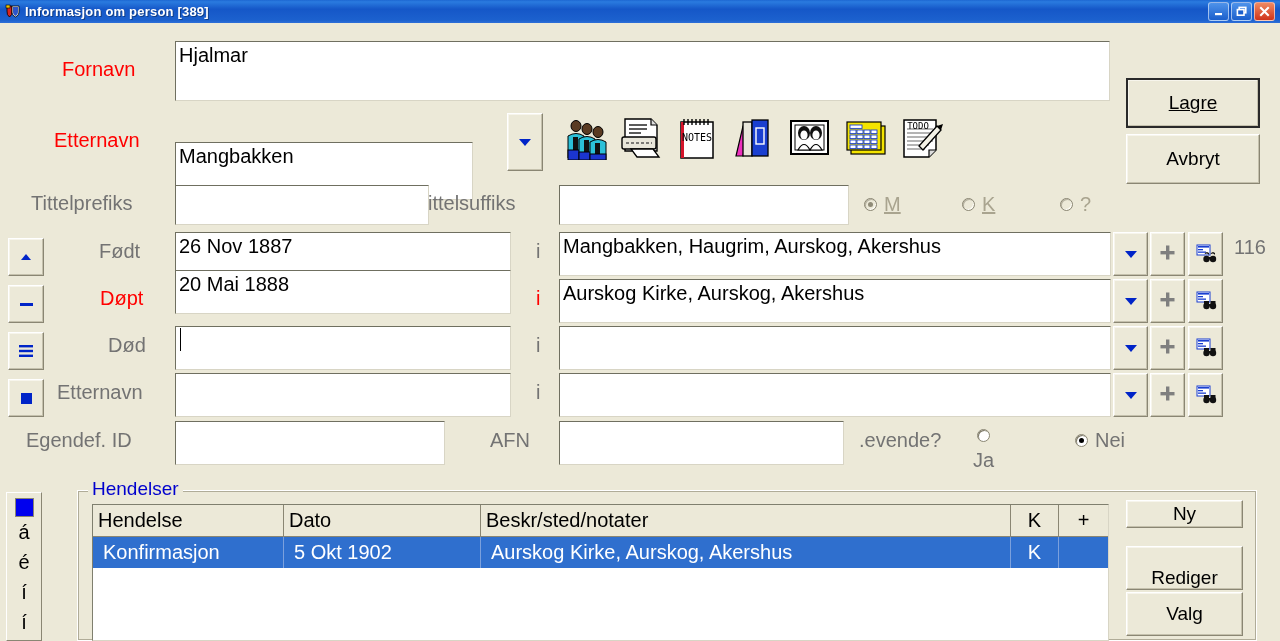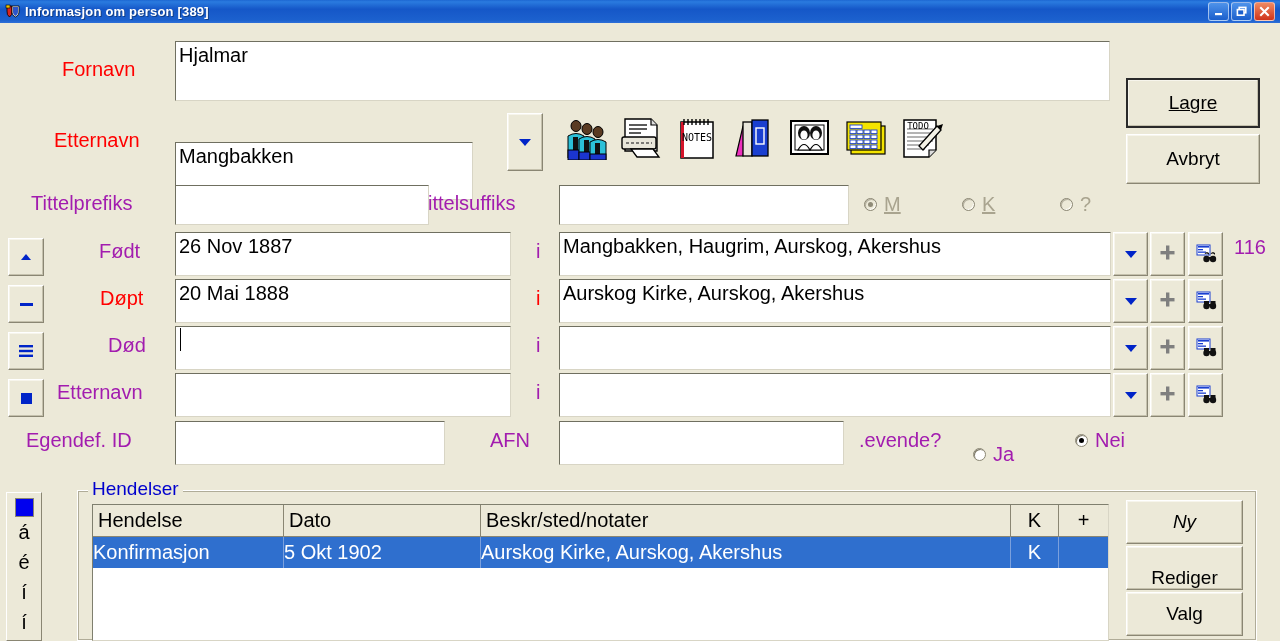--- a/index.html
+++ b/index.html
@@ -39,21 +39,21 @@
     border: 1px solid rgba(255,255,255,0.55);
     display: flex; align-items: center; justify-content: center;
     color: #fff; font-size: 11px; font-weight: bold;
     background: linear-gradient(to bottom, #4e93ea, #1b5fcc);
   }
   .tbtn.close { background: linear-gradient(to bottom, #f08a62, #d0331a); }
   .tbtn svg { display: block; }
 
   
   .label {
-    font-size: 20px; color: #a21caf; white-space: nowrap;
+    font-size: 20px; color: #737373; white-space: nowrap;
   }
   .label.red { color: #ff0000; }
   .label.gray { color: #a9a48f; }
 
   .field {
     background: #ffffff;
     border: 1px solid #7f7f6e;
     border-top-color: #6f6f60;
     border-left-color: #6f6f60;
     border-right-color: #d8d5c5;
@@ -143,21 +143,21 @@
   .grid-head > div {
     border-right: 1px solid #8a8673;
     border-bottom: 1px solid #8a8673;
     font-size: 20px; display: flex; align-items: center;
     padding-left: 5px; overflow: hidden; white-space: nowrap;
   }
   .grid-row { display: flex; height: 31px; }
   .grid-row > div {
     border-right: 1px solid #b8b4a2;
     font-size: 20px; display: flex; align-items: center;
-    padding-left: 0; overflow: hidden; white-space: nowrap;
+    padding-left: 10px; overflow: hidden; white-space: nowrap;
   }
   .grid-row.sel { background: #2f6fce; color: #ffffff; }
   .grid-row.sel > div { border-right-color: #7ba0dd; }
 
   
   .accent-strip {
     position: absolute; left: 6px; top: 492px; width: 36px; height: 149px;
     background: #ece9d8;
     border: 1px solid #8a8673;
     border-left-color: #ffffff; border-top-color: #ffffff;
@@ -418,21 +418,21 @@
         <path d="M14 9 l2 -1 2 1 0 3 a2.4 2.4 0 1 0 -4.8 0 Z" fill="#111" transform="translate(2,0)"></path>
         <circle cx="11.5" cy="15" r="3.2" fill="#111"></circle>
         <circle cx="18" cy="15" r="3.2" fill="#111"></circle>
         <rect x="13" y="13" width="4" height="2.4" fill="#111"></rect>
       </svg>
     </span>
   </div>
   <div class="label" style="position:absolute; left:1234px; top:236px;">116</div>
 
   <div class="label red" style="position:absolute; left:100px; top:287px;">Døpt</div>
-  <div class="field" style="left:175px; top:279px; width:336px; height:44px; position:absolute;">
+  <div class="field" style="left:175px; top:270px; width:336px; height:44px; position:absolute;">
     <span>20 Mai 1888</span>
   </div>
   <div class="label red" style="position:absolute; left:536px; top:287px;">i</div>
   <div class="field" style="left:559px; top:279px; width:552px; height:44px; position:absolute;">
     <span>Aurskog Kirke, Aurskog, Akershus</span>
   </div>
   <div class="sunk-ctl" style="position:absolute; left:1113px; top:279px; width:35px; height:44px;">
     <span class="tri-down"></span>
   </div>
   <div class="sunk-ctl" style="position:absolute; left:1150px; top:279px; width:35px; height:44px;">
@@ -545,21 +545,21 @@
   <div class="label" style="position:absolute; left:26px; top:429px;">Egendef. ID</div>
   <div class="field" style="left:175px; top:421px; width:270px; height:44px; position:absolute;">
     <span></span>
   </div>
   <div class="label" style="position:absolute; left:490px; top:429px;">AFN</div>
   <div class="field" style="left:559px; top:421px; width:285px; height:44px; position:absolute;">
     <span></span>
   </div>
 
   <div class="label" style="position:absolute; left:859px; top:429px;">.evende?</div>
-  <div class="radio label" style="position:absolute; left:973px; top:443px;">
+  <div class="radio label" style="position:absolute; left:973px; top:429px;flex-direction:column;">
     <span class="rdot"></span>
     <span>Ja</span>
   </div>
   <div class="radio label" style="position:absolute; left:1075px; top:429px;">
     <span class="rdot on"></span>
     <span>Nei</span>
   </div>
 
   <div class="btn default" style="position:absolute; left:1126px; top:78px; width:134px; height:50px;">
     <span style="text-decoration:underline from-font;">Lagre</span>
@@ -592,21 +592,21 @@
     </div>
     <div class="grid-row sel">
       <div style="width:191px">Konfirmasjon</div>
       <div style="width:197px">5 Okt 1902</div>
       <div style="width:530px">Aurskog Kirke, Aurskog, Akershus</div>
       <div style="width:48px; justify-content:center; padding-left:0;">K</div>
       <div style="width:49px; justify-content:center; padding-left:0; border-right:none;"></div>
     </div>
   </div>
 
-  <div class="btn" style="position:absolute; left:1126px; top:500px; width:117px; height:44px;font-style:italic;">
+  <div class="btn" style="position:absolute; left:1126px; top:500px; width:117px; height:28px;">
     <span>Ny</span>
   </div>
   <div class="btn" style="position:absolute; left:1126px; top:546px; width:117px; height:44px;align-items:flex-end;">
     <span>Rediger</span>
   </div>
   <div class="btn" style="position:absolute; left:1126px; top:592px; width:117px; height:44px;">
     <span>Valg</span>
   </div>
 
 </div>

